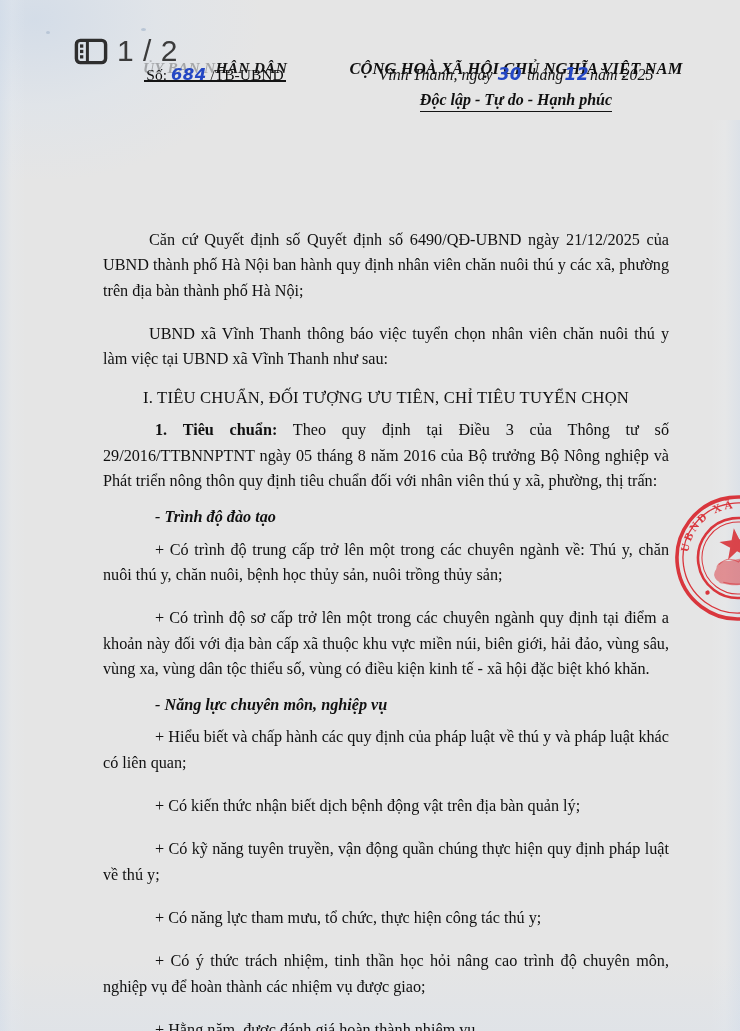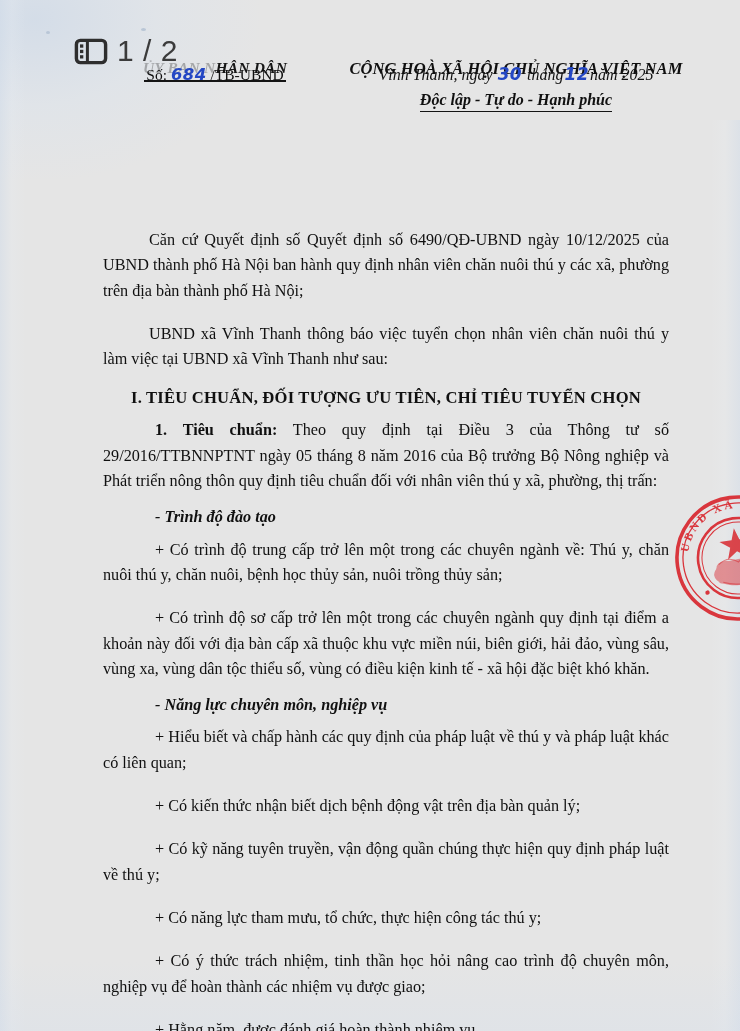--- a/index.html
+++ b/index.html
@@ -231,21 +231,21 @@
     text-align: justify;
     text-justify: inter-word;
     margin: 0 0 7px 0;
   }
   .p.indent { text-indent: 46px; }
   .p.sub-indent { text-indent: 52px; }
   .p.gap-before { margin-top: 18px; }
 
   .section-heading {
     font-size: 16.6px;
-    font-weight: bold;
+    font-weight: normal;
     text-align: center;
     line-height: 26px;
     letter-spacing: 0.2px;
     margin: 13px 0 7px 0;
   }
   .lead-bold { font-weight: bold; }
   .sub-heading {
     font-size: 16.2px;
     font-weight: bold;
     font-style: italic;
@@ -306,21 +306,21 @@
 
   <div class="doc-number"><span>Số:</span> <span class="ink">684</span> <span>/TB-UBND</span></div>
 
   <div class="date-line"><span>Vĩnh Thanh, ngày</span>
     <span class="ink">30</span>
     <span>tháng</span><span class="ink">12</span><span>năm 2025</span></div>
 
 
   <div class="body">
 
-    <p class="p indent">Căn cứ Quyết định số Quyết định số 6490/QĐ-UBND ngày 10/12/2025 của UBND thành phố Hà Nội ban hành quy định nhân viên chăn nuôi thú y các xã, phường trên địa bàn thành phố Hà Nội;</p>
+    <p class="p indent">Căn cứ Quyết định số Quyết định số 6490/QĐ-UBND ngày 21/12/2025 của UBND thành phố Hà Nội ban hành quy định nhân viên chăn nuôi thú y các xã, phường trên địa bàn thành phố Hà Nội;</p>
 
     <p class="p indent gap-before">UBND xã Vĩnh Thanh thông báo việc tuyển chọn nhân viên chăn nuôi thú y làm việc tại UBND xã Vĩnh Thanh như sau:</p>
 
     <div class="section-heading">I. TIÊU CHUẨN, ĐỐI TƯỢNG ƯU TIÊN, CHỈ TIÊU TUYỂN CHỌN</div>
 
     <p class="p sub-indent"><span class="lead-bold">1. Tiêu chuẩn:</span><span> Theo quy định tại Điều 3 của Thông tư số 29/2016/TTBNNPTNT ngày 05 tháng 8 năm 2016 của Bộ trưởng Bộ Nông nghiệp và Phát triển nông thôn quy định tiêu chuẩn đối với nhân viên thú y xã, phường, thị trấn:</span></p>
 
     <div class="sub-heading">- Trình độ đào tạo</div>
 
     <p class="p sub-indent">+ Có trình độ trung cấp trở lên một trong các chuyên ngành về: Thú y, chăn nuôi thú y, chăn nuôi, bệnh học thủy sản, nuôi trồng thủy sản;</p>

